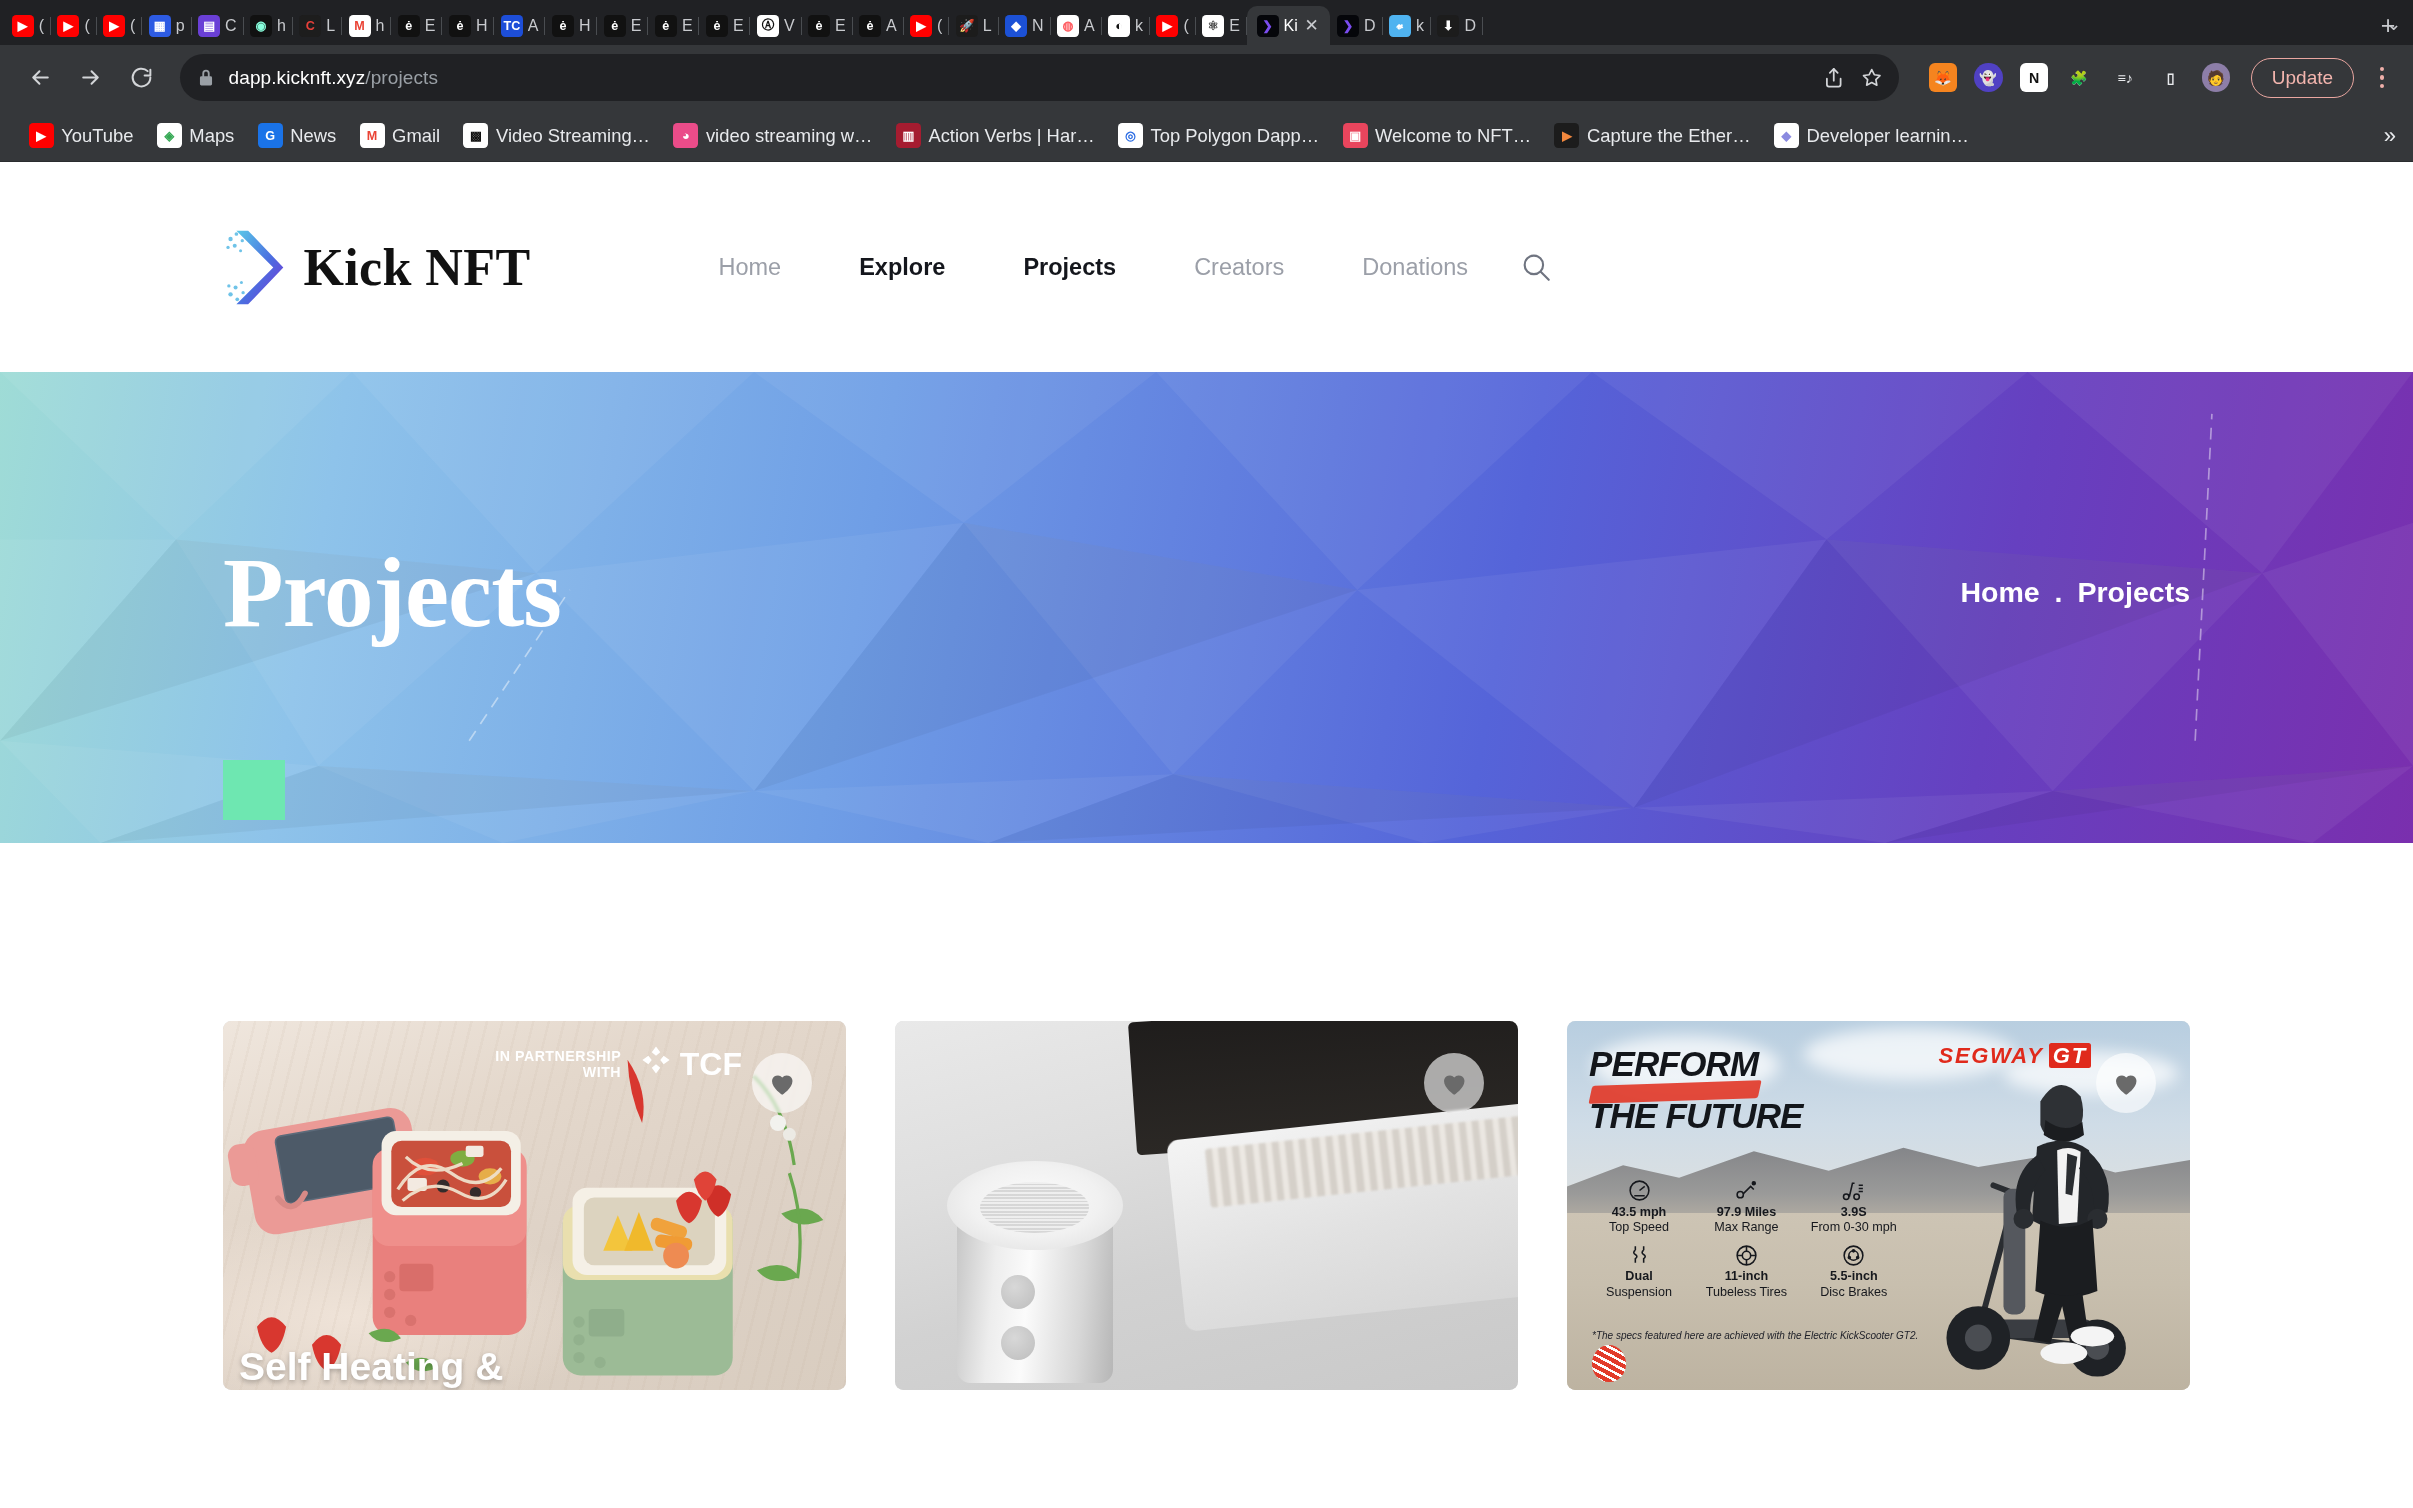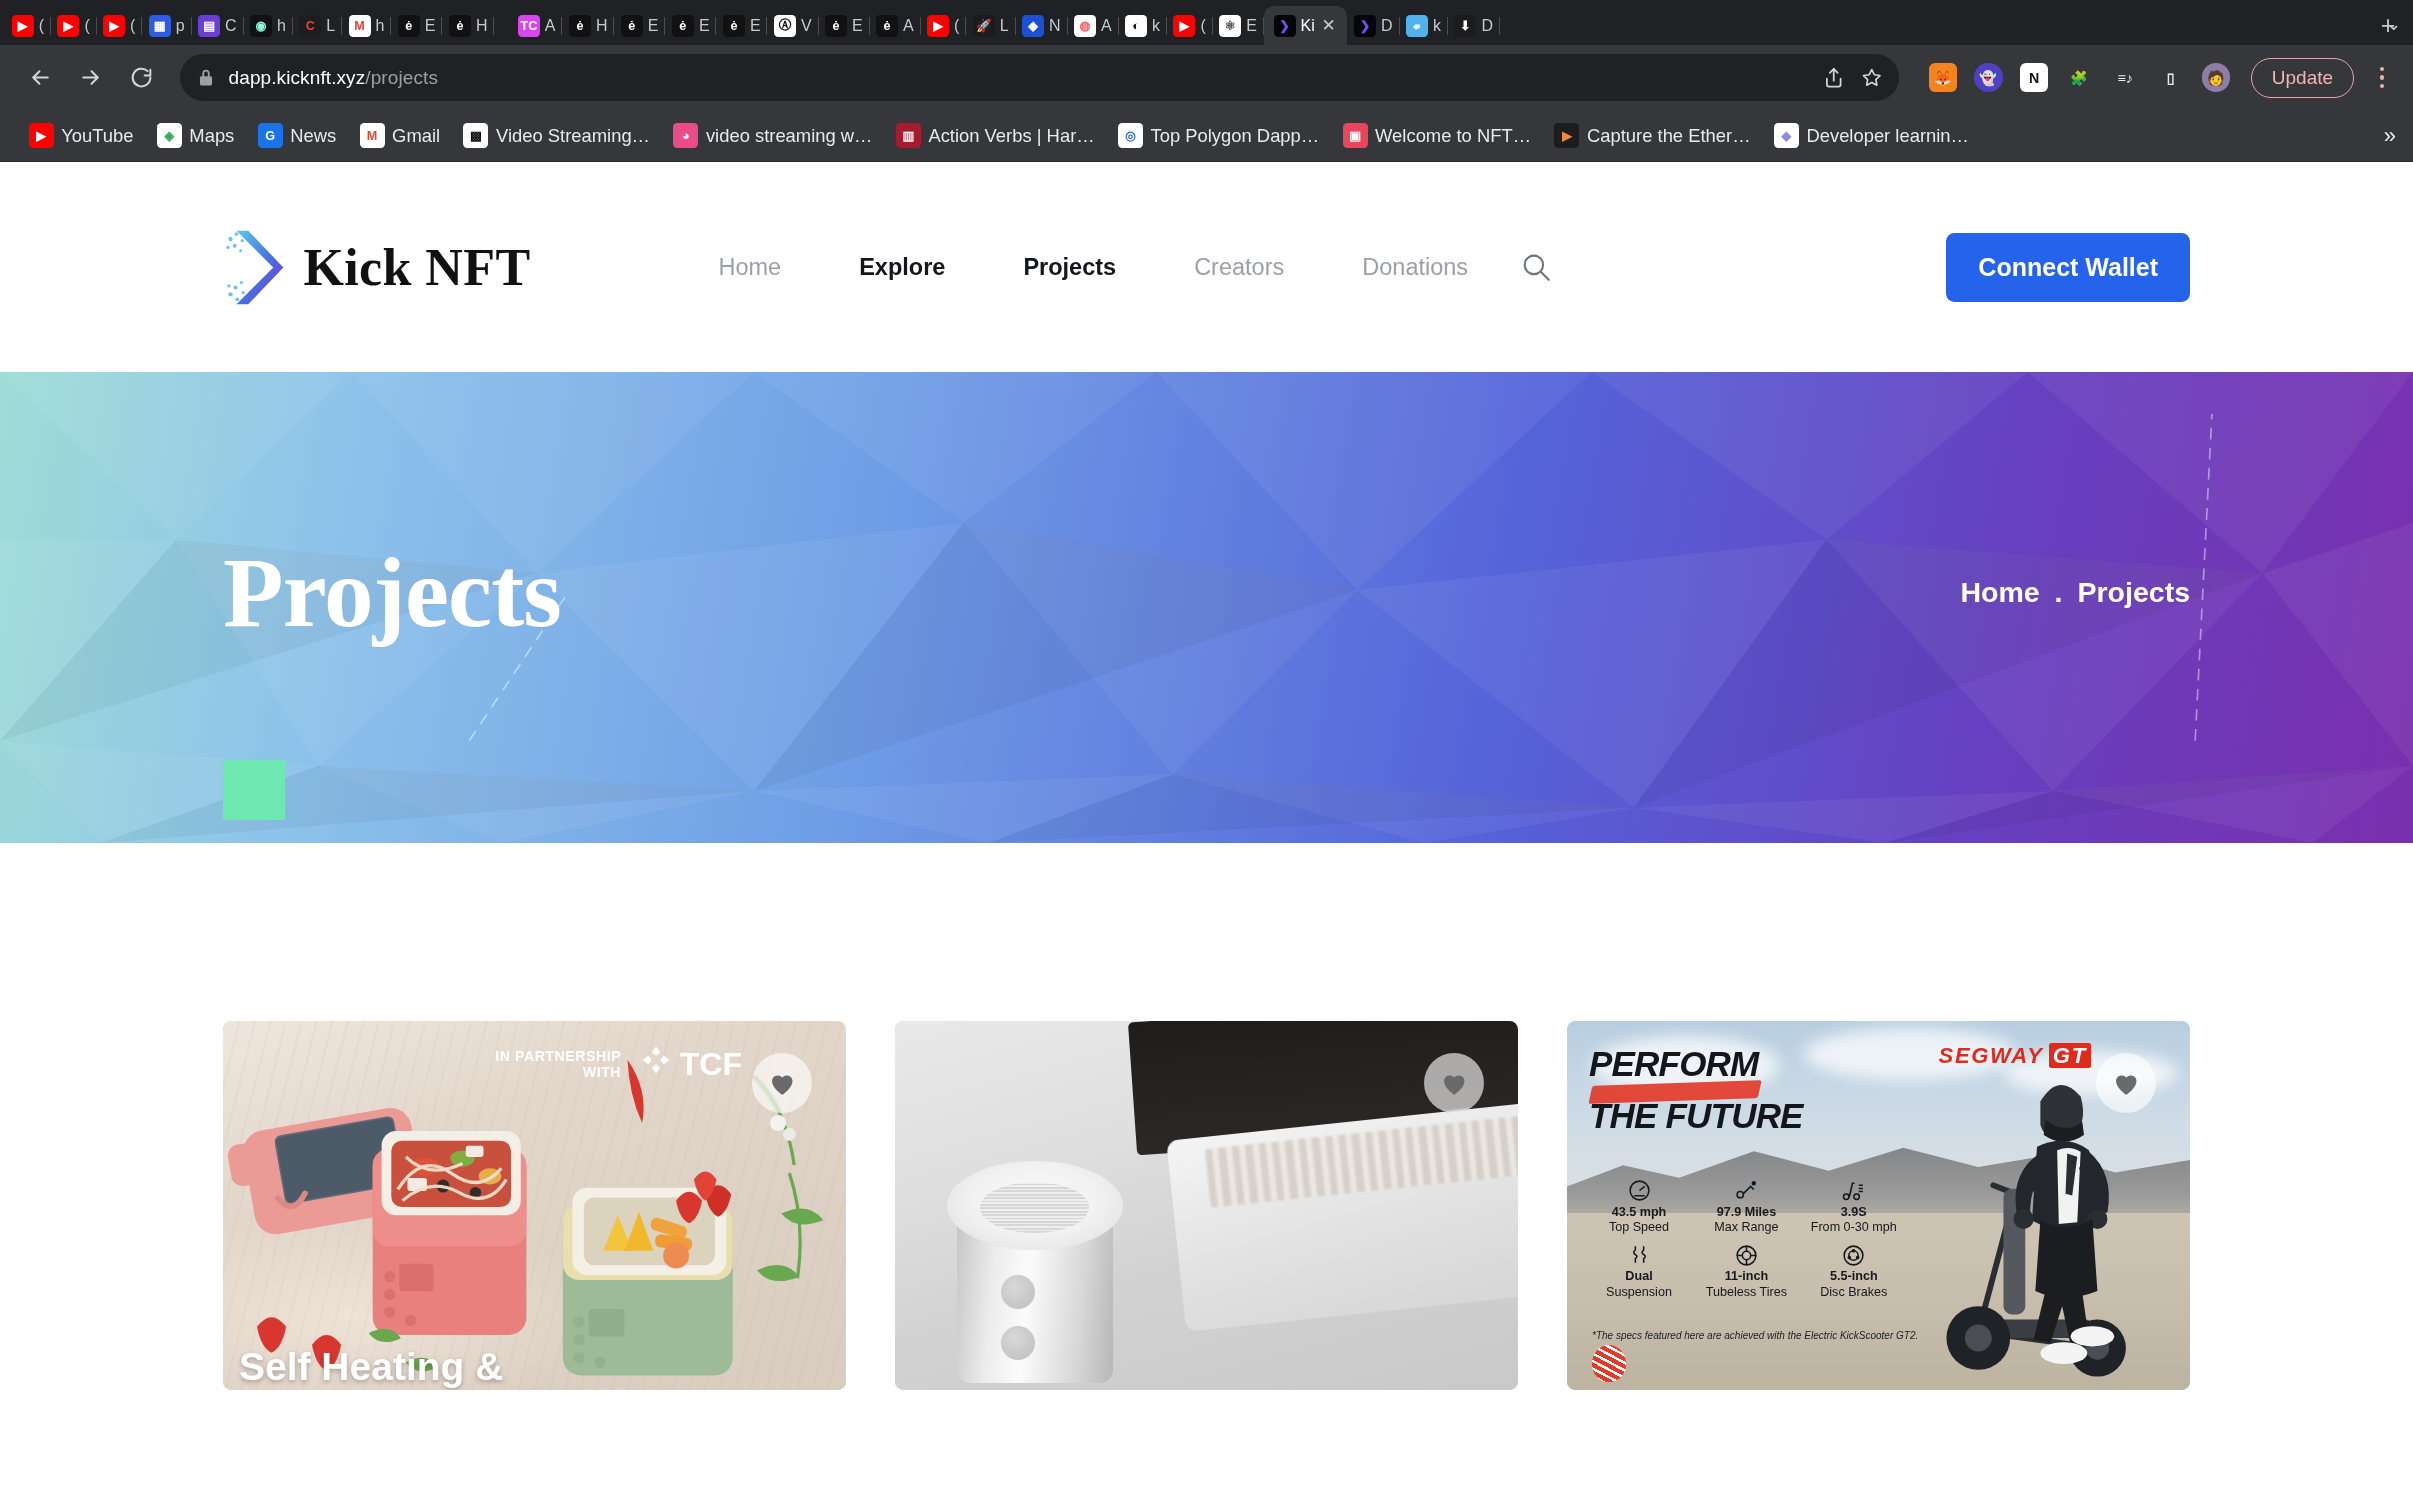--- a/index.html
+++ b/index.html
@@ -277,21 +277,21 @@
         </div>
         <div class="tab">
           <span class="tab-fav" style="background: rgb(17, 17, 17); color: rgb(255, 255, 255);">ė</span>
           <span class="tab-title">E</span>
         </div>
         <div class="tab">
           <span class="tab-fav" style="background: rgb(17, 17, 17); color: rgb(255, 255, 255);">ė</span>
           <span class="tab-title">H</span>
         </div>
         <div class="tab">
-          <span class="tab-fav" style="background: #d946ef; color: rgb(255, 255, 255); margin-left: 17px;">TC</span>
+          <span class="tab-fav" style="background: #1d4ed8; color: rgb(255, 255, 255);">TC</span>
           <span class="tab-title">A</span>
         </div>
         <div class="tab">
           <span class="tab-fav" style="background: rgb(17, 17, 17); color: rgb(255, 255, 255);">ė</span>
           <span class="tab-title">H</span>
         </div>
         <div class="tab">
           <span class="tab-fav" style="background: rgb(17, 17, 17); color: rgb(255, 255, 255);">ė</span>
           <span class="tab-title">E</span>
         </div>
@@ -514,21 +514,20 @@
         <a href="#">Donations</a>
       </div>
 
     <span class="search-btn">
       <svg width="34" height="34" viewBox="0 0 24 24" fill="none" stroke="currentColor" stroke-width="1.5" stroke-linecap="round">
         <circle cx="10.5" cy="10.5" r="6.5"></circle>
           <path d="M15.5 15.5L21 21"></path>
         </svg>
     </span>
 
-    <button class="connect">Connect Wallet</button>
   </div>
 
   <div class="hero">
     <svg class="poly" viewBox="0 0 2880 562" preserveAspectRatio="none">
       <g fill="#ffffff" fill-opacity="0.055">
         <polygon points="0,0 420,0 210,200"></polygon>
         <polygon points="420,0 900,0 640,240"></polygon>
         <polygon points="900,0 1380,0 1150,180"></polygon>
         <polygon points="1380,0 1900,0 1620,260"></polygon>
         <polygon points="1900,0 2420,0 2180,200"></polygon>

